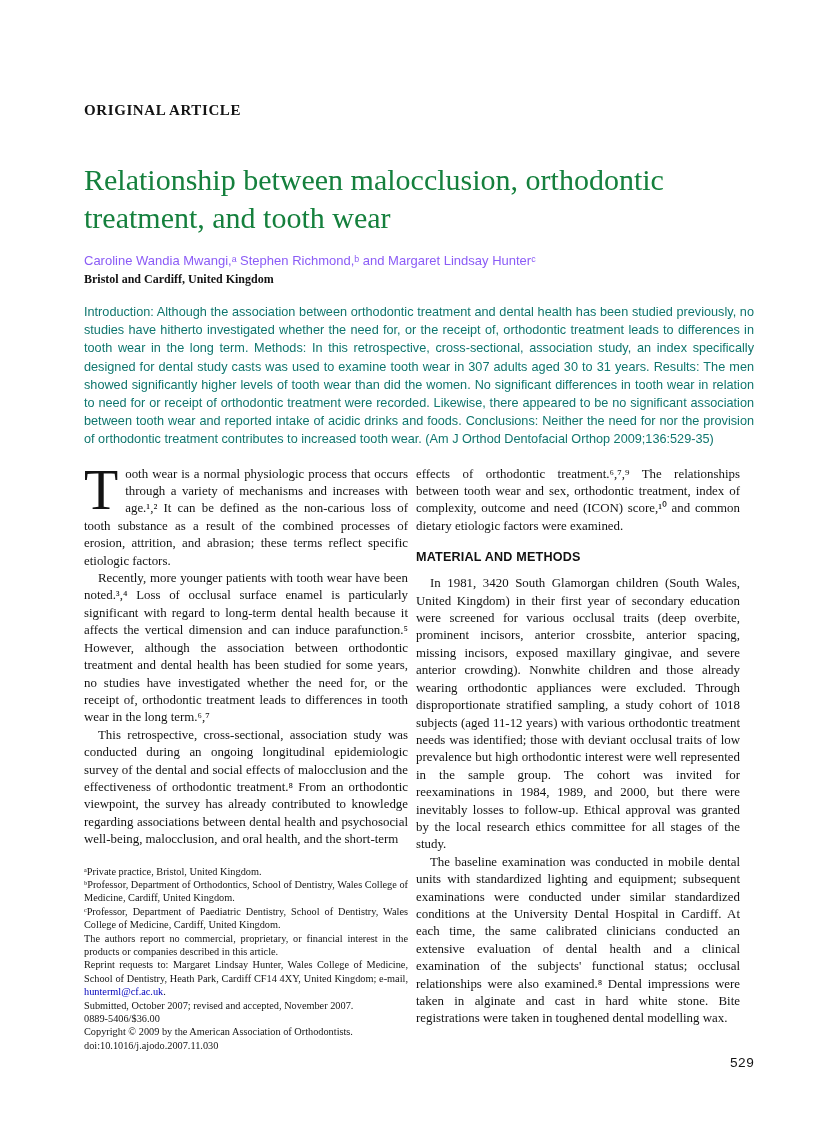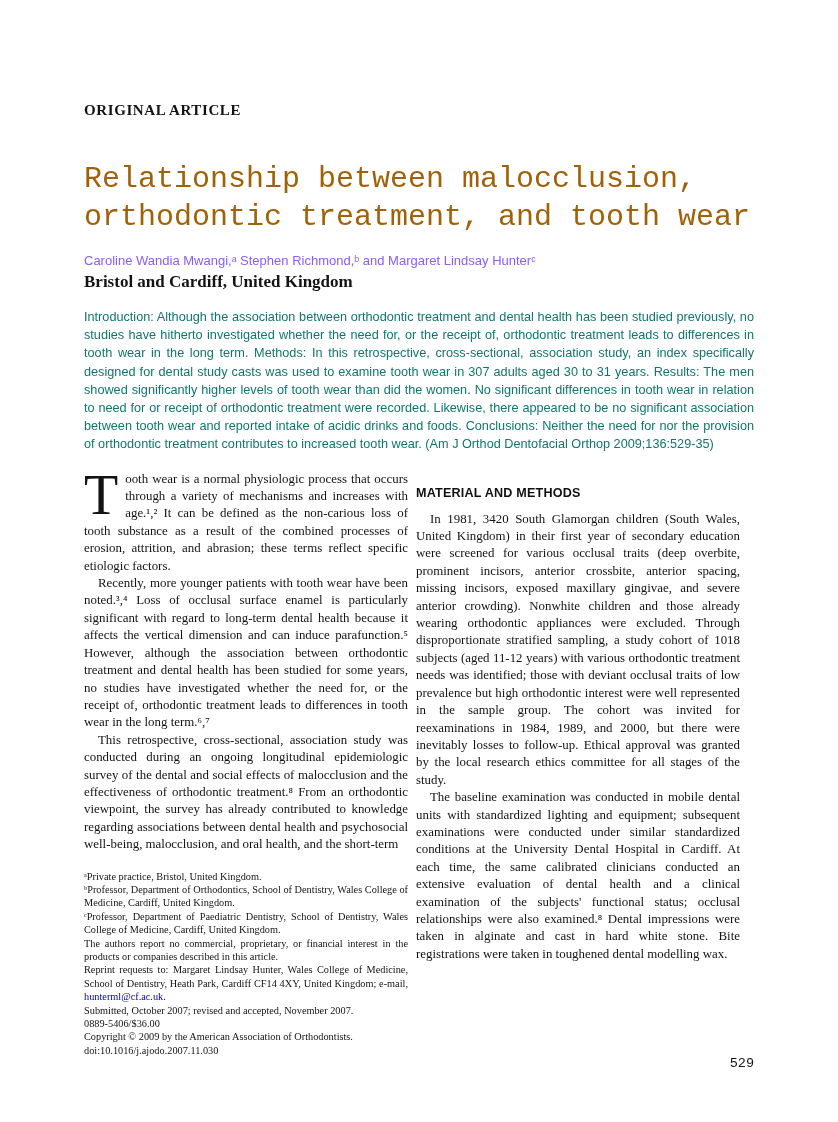--- a/index.html
+++ b/index.html
@@ -19,39 +19,39 @@
 
   .article-type {
     font-family: "Liberation Serif", serif;
     font-weight: bold;
     font-size: 15px;
     letter-spacing: 0.6px;
   }
 
   .title {
     margin-top: 42px;
-    font-family: Liberation Mono, monospace;
+    font-family: Liberation Serif, serif;
     font-weight: normal;
     font-size: 30px;
     line-height: 1.25;
-    color: #a16207;
+    color: #15803d;
   }
 
   .authors {
     margin-top: 17px;
     font-family: "Liberation Sans", sans-serif;
     font-size: 13px;
     color: #8b5cf6;
   }
 
   .affiliation {
     margin-top: 4px;
     font-family: "Liberation Serif", serif;
     font-weight: bold;
-    font-size: 17px;
+    font-size: 12px;
   }
 
   .abstract {
     margin-top: 16px;
     font-family: "Liberation Sans", sans-serif;
     font-size: 12.7px;
     line-height: 18.2px;
     text-align: justify;
     color: #0f766e;
   }
@@ -144,20 +144,21 @@
         <p>The authors report no commercial, proprietary, or financial interest in the products or companies described in this article.</p>
         <p><span>Reprint requests to: Margaret Lindsay Hunter, Wales College of Medicine, School of Dentistry, Heath Park, Cardiff CF14 4XY, United Kingdom; e-mail, </span><a class="email-link" href="#">hunterml@cf.ac.uk</a><span>.</span></p>
         <p>Submitted, October 2007; revised and accepted, November 2007.</p>
         <p>0889-5406/$36.00</p>
         <p>Copyright © 2009 by the American Association of Orthodontists.</p>
         <p>doi:10.1016/j.ajodo.2007.11.030</p>
       </div>
     </div>
 
     <div class="col">
+      <p class="body-para">effects of orthodontic treatment.⁶,⁷,⁹ The relationships between tooth wear and sex, orthodontic treatment, index of complexity, outcome and need (ICON) score,¹⁰ and common dietary etiologic factors were examined.</p>
       <h2 class="section-heading">MATERIAL AND METHODS</h2>
       <p class="body-para indent">In 1981, 3420 South Glamorgan children (South Wales, United Kingdom) in their first year of secondary education were screened for various occlusal traits (deep overbite, prominent incisors, anterior crossbite, anterior spacing, missing incisors, exposed maxillary gingivae, and severe anterior crowding). Nonwhite children and those already wearing orthodontic appliances were excluded. Through disproportionate stratified sampling, a study cohort of 1018 subjects (aged 11-12 years) with various orthodontic treatment needs was identified; those with deviant occlusal traits of low prevalence but high orthodontic interest were well represented in the sample group. The cohort was invited for reexaminations in 1984, 1989, and 2000, but there were inevitably losses to follow-up. Ethical approval was granted by the local research ethics committee for all stages of the study.</p>
       <p class="body-para indent">The baseline examination was conducted in mobile dental units with standardized lighting and equipment; subsequent examinations were conducted under similar standardized conditions at the University Dental Hospital in Cardiff. At each time, the same calibrated clinicians conducted an extensive evaluation of dental health and a clinical examination of the subjects' functional status; occlusal relationships were also examined.⁸ Dental impressions were taken in alginate and cast in hard white stone. Bite registrations were taken in toughened dental modelling wax.</p>
     </div>
 
   </div>
 
   <div class="page-number">529</div>
 
 </div>

